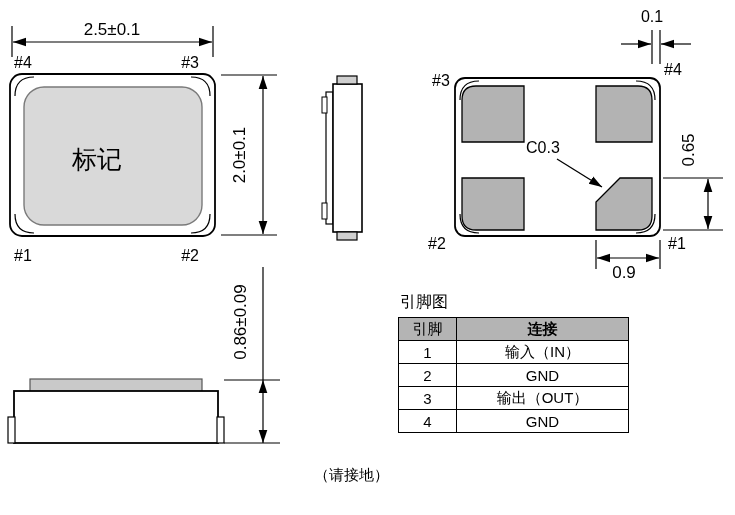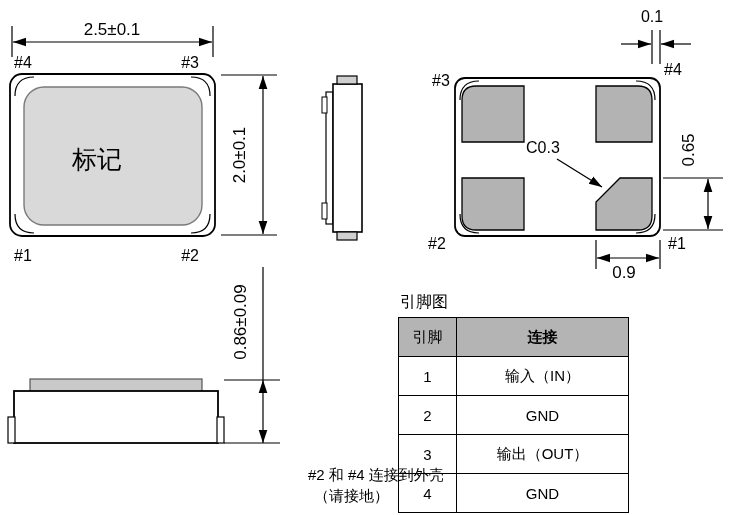--- a/index.html
+++ b/index.html
@@ -10,21 +10,21 @@
   .dim-text{font-size:17px;}
   .dim-text-sm{font-size:16px;}
   .pin-text{font-size:16px;}
   .marking-text{font-size:25px;fill:#2b2b2b;}
   .callout-text{font-size:16px;}
 
   .pin-table-block{position:absolute;left:398px;top:292px;}
   .pin-table-title{font-size:16px;margin:0 0 4px 2px;}
   table.pin-table{border-collapse:collapse;}
   .pin-table th,.pin-table td{border:1.4px solid #000;text-align:center;font-size:15px;
-      padding:1px 6px;height:39px;box-sizing:border-box;}
+      padding:1px 6px;height:23px;box-sizing:border-box;}
   .pin-table th{background:#b4b4b4;font-weight:normal;}
   .pin-table .col-pin{width:58px;}
   .pin-table .col-conn{width:172px;font-weight:bold;}
 
   .notes{position:absolute;left:308px;top:464px;font-size:15px;line-height:21px;}
   .notes .indent{margin-left:6px;}
 </style>
 </head>
 <body>
 
@@ -159,15 +159,14 @@
       </tr>
       <tr>
         <td>4</td>
         <td>GND</td>
       </tr>
     </tbody>
   </table>
 </div>
 
 <div class="notes">
-  <div>#2 和 #4 连接到外壳</div>
   <div class="indent">（请接地）</div>
 </div>
 
 </body></html>

